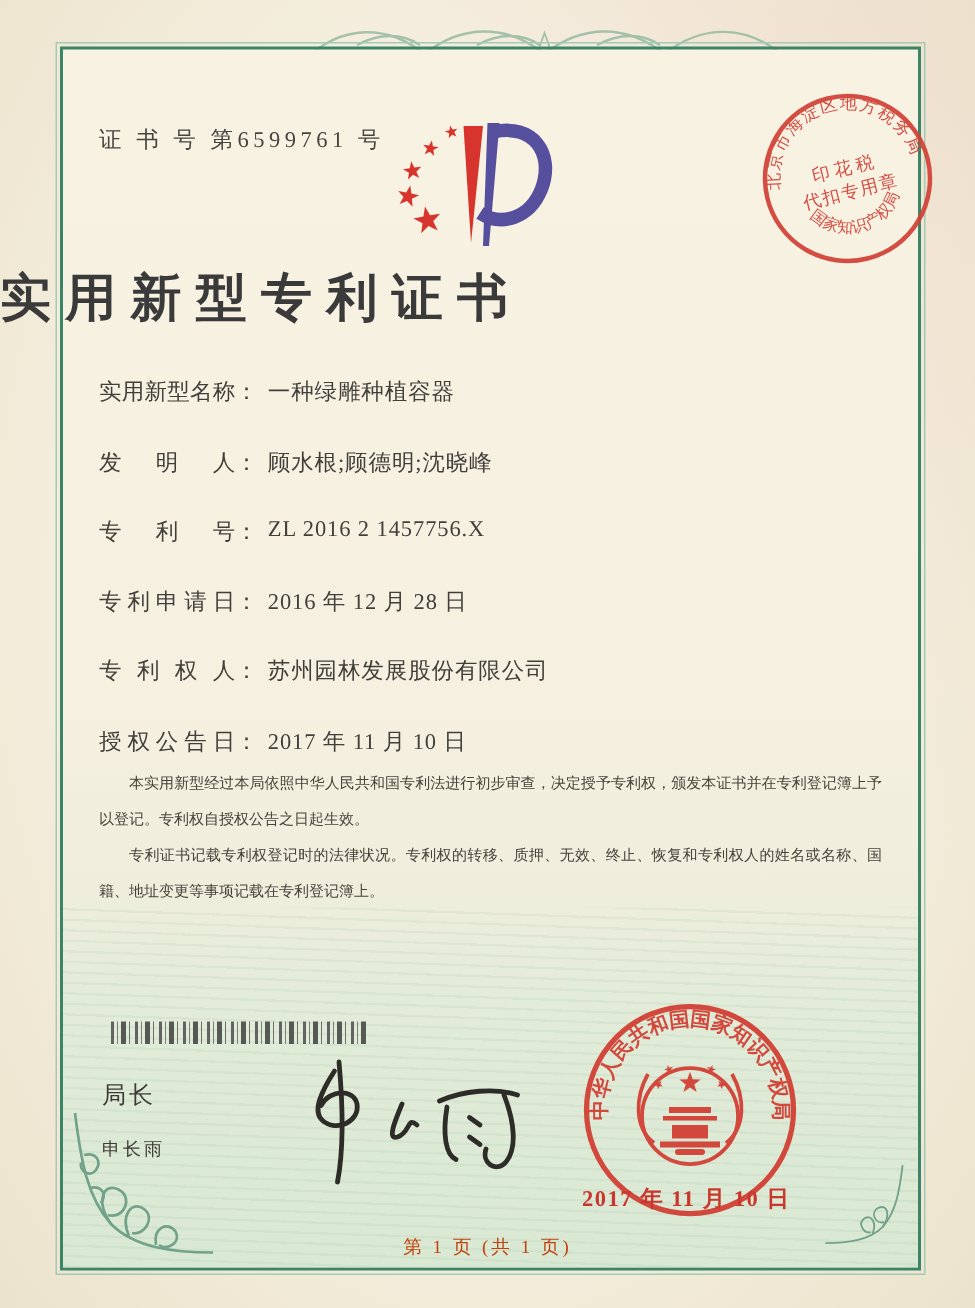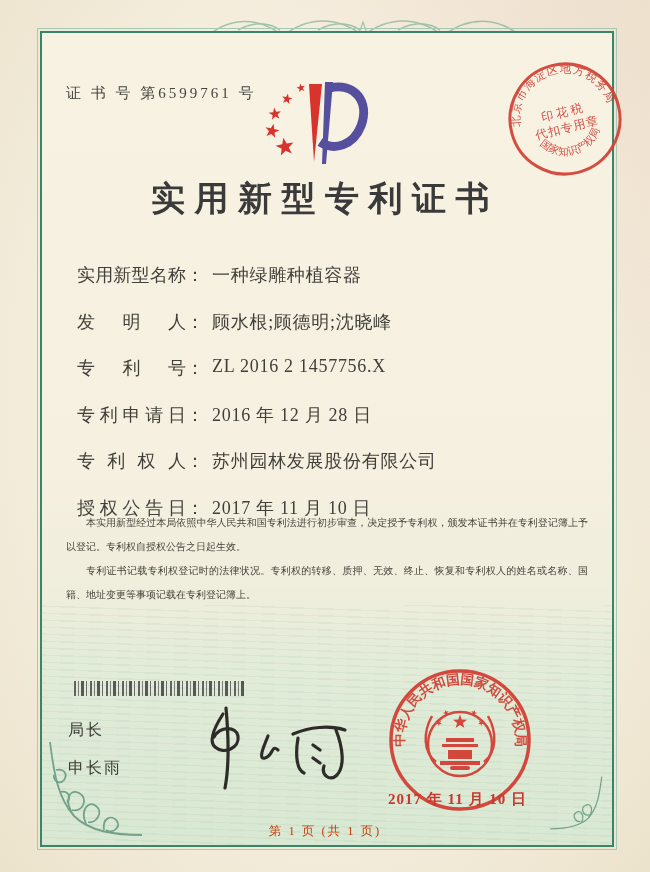--- a/index.html
+++ b/index.html
@@ -21,37 +21,37 @@
     background:
       repeating-linear-gradient(2deg, rgba(122,172,138,.10) 0 1.5px, rgba(122,172,138,0) 1.5px 7px),
       linear-gradient(180deg, rgba(220,234,214,0) 0%, rgba(220,234,214,.55) 35%, rgba(214,231,209,.7) 100%);
     z-index:1;
   }
   .scrollband{position:absolute;left:198px;top:10px;z-index:0;opacity:.85;}
   .content{position:absolute;inset:0;z-index:2;padding-left:36px;}
   .cert-no{position:absolute;left:66px;top:84px;font-size:15px;letter-spacing:3px;color:#45443f;}
   .logo{position:absolute;left:252px;top:74px;}
   .tax-stamp{position:absolute;left:500px;top:54px;transform:rotate(-14deg);opacity:.92;}
-  .title{position:absolute;left:0;right:0;top:176px;text-align:center;
+  .title{position:absolute;left:0;right:0;top:176px;
     font-size:34px;font-weight:600;letter-spacing:.28em;color:#3a3a3a;}
-  .fields{position:absolute;left:66px;top:252px;right:58px;list-style:none;margin:11px;padding:0;
-    font-size:18px;color:#403f39;}
+  .fields{position:absolute;left:66px;top:252px;right:58px;list-style:none;margin:0;padding:0;
+    font-size:15px;color:#403f39;}
   .fields li{margin-bottom:25.5px;height:21px;}
   .f-label{display:inline-block;width:6.05em;text-align:justify;text-align-last:justify;vertical-align:top;}
   .f-colon{display:inline-block;vertical-align:top;}
   .f-value{padding-left:.45em;letter-spacing:.04em;}
   .paras{position:absolute;left:66px;right:62px;top:511px;font-size:10px;line-height:24px;
     color:#46433a;text-align:justify;}
   .paras p{margin:0;text-indent:2em;}
   .barcode{position:absolute;left:74px;top:681px;width:170px;height:15px;opacity:.85;
     background:repeating-linear-gradient(90deg,
       #4c4c4c 0 2px, transparent 2px 4px, #6b6b6b 4px 5px, transparent 5px 7px,
       #3f3f3f 7px 10px, transparent 10px 12px, #585858 12px 13px, transparent 13px 16px);}
   .officer-title{position:absolute;left:68px;top:720px;font-size:16px;letter-spacing:2px;color:#3c3b36;}
-  .officer-name{position:absolute;left:68px;top:758px;font-size:16px;letter-spacing:2px;color:#3c3b36;}
+  .officer-name{position:absolute;left:68px;top:758px;font-size:12px;letter-spacing:2px;color:#3c3b36;}
   .signature{position:absolute;left:185px;top:700px;}
   .main-seal{position:absolute;left:380px;top:660px;opacity:.92;}
   .seal-date{position:absolute;left:388px;top:790px;font-size:15px;font-weight:700;
     letter-spacing:1px;color:#c9372d;z-index:3;}
   .footer{position:absolute;left:0;right:0;top:823px;text-align:center;font-size:12.5px;
     letter-spacing:2px;color:#c2410c;}
   .flourish-bl{position:absolute;left:46px;top:740px;}
   .flourish-br{position:absolute;left:548px;top:768px;transform:scaleX(-1);}
   svg text{font-family:"Liberation Serif","DejaVu Serif",serif;}
 </style>

